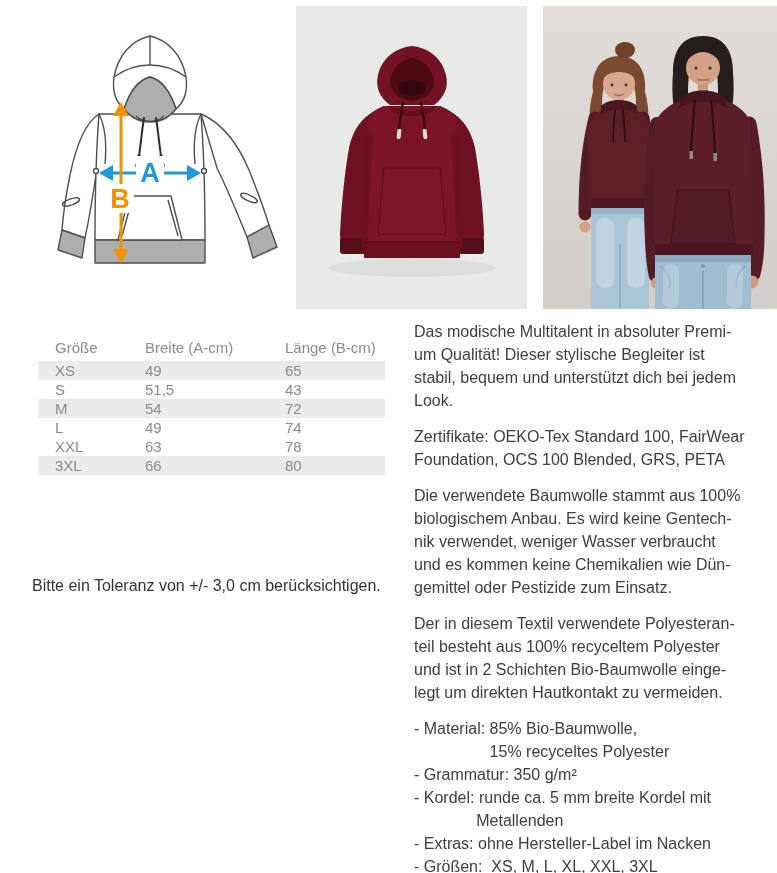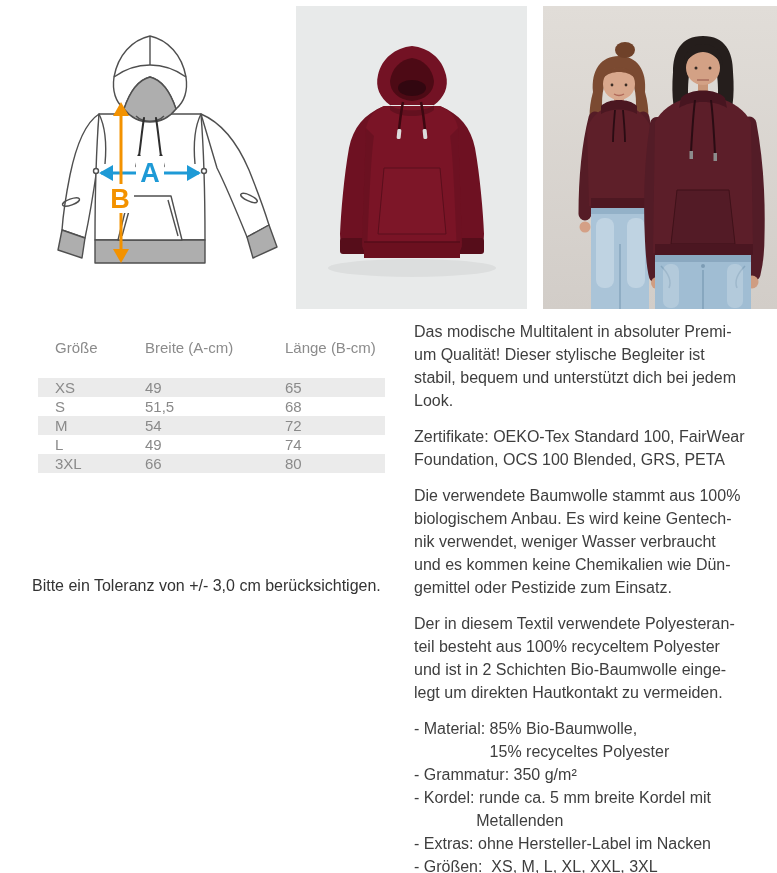--- a/index.html
+++ b/index.html
@@ -19,21 +19,21 @@
   table.size-table{
     position:absolute;left:38px;top:333px;width:347px;
     border-collapse:collapse;table-layout:fixed;
     font-size:15px;color:#8a8a8a;
   }
   .size-table col.c1{width:103px;}
   .size-table col.c2{width:140px;}
   .size-table col.c3{width:104px;}
   .size-table th{
     font-weight:400;color:#8b8b8b;text-align:left;height:28px;
-    padding:0 0 17px 4px;vertical-align:middle;font-size:15px;
+    padding:0 0 0 4px;vertical-align:middle;font-size:15px;
   }
   .size-table td{height:19px;padding:0 0 0 4px;vertical-align:middle;}
   .size-table th:first-child,.size-table td:first-child{padding-left:17px;}
   .size-table tr.alt{background:#ebebeb;}
   .struck{text-decoration:line-through;}
 
   
   .tolerance-note{
     position:absolute;left:32px;top:577px;width:370px;
     font-size:16px;color:#333333;
@@ -226,31 +226,36 @@
   </thead>
   <tbody>
     <tr class="alt">
       <td>XS</td>
       <td>49</td>
       <td>65</td>
     </tr>
     <tr>
       <td>S</td>
       <td>51,5</td>
-      <td>68</td>
+      <td>43</td>
     </tr>
     <tr class="alt">
       <td>M</td>
       <td>54</td>
       <td>72</td>
     </tr>
     <tr>
       <td>L</td>
       <td>49</td>
       <td>74</td>
+    </tr>
+    <tr>
+      <td>XXL</td>
+      <td>63</td>
+      <td>78</td>
     </tr>
     <tr class="alt">
       <td>3XL</td>
       <td>66</td>
       <td>80</td>
     </tr>
   </tbody>
 </table>
 
 <div class="tolerance-note">Bitte ein Toleranz von +/- 3,0 cm berücksichtigen.</div>

